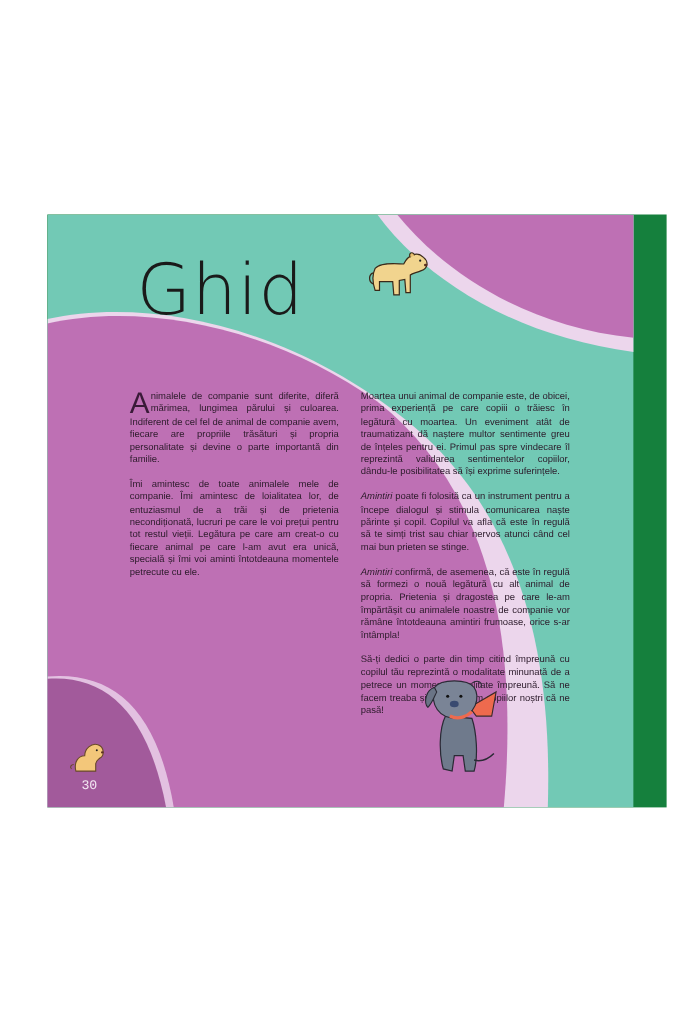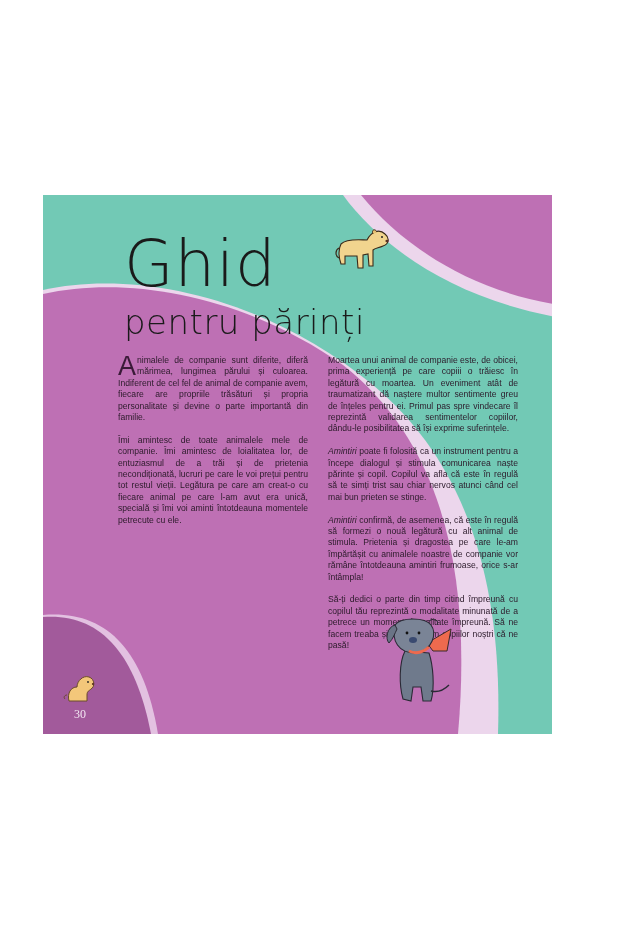--- a/index.html
+++ b/index.html
@@ -1,18 +1,18 @@
 <!DOCTYPE html>
 <html><head>
   <meta charset="utf-8">
   <style>
     html, body { margin: 0; padding: 0; background: #ffffff; }
     body { width: 620px; height: 930px; position: relative; overflow: hidden; font-family: "Liberation Sans", sans-serif; }
     .page {
-      position: absolute; left: 43px; top: 195px; width: 509px; height: 539px;
+      position: absolute; left: 43px; top: 195px; width: 563px; height: 539px;
       overflow: hidden; background: #15803d;
     }
     .bg-svg { position: absolute; left: 0; top: 0; width: 533px; height: 539px; }
     .title-ghid {
       position: absolute; left: 81px; top: 37px; margin: 0;
       font-family: "DejaVu Sans", sans-serif; font-weight: 300; font-size: 64px;
       letter-spacing: 1px; color: #1a1a1a; line-height: 1;
     }
     .title-sub {
       position: absolute; left: 81px; top: 110px; margin: 0;
@@ -27,21 +27,21 @@
     .col p { margin: 0 0 11.4px 0; }
     .col-left { left: 75px; }
     .col-right { left: 285px; }
     .dropcap {
       float: left; font-size: 27px; line-height: 22px; margin: 0 1px 0 0;
       color: #3a1a38; font-family: "Liberation Sans", sans-serif;
     }
     .em { font-style: italic; margin-top: 16px; }
     .dog { position: absolute; }
     .page-num {
-      position: absolute; left: 31px; top: 512px; font-family: Liberation Serif, serif;
+      position: absolute; left: 31px; top: 512px; font-family: Liberation Mono, monospace;
       font-size: 12px; color: #f3e6f2;
     }
   </style>
 </head>
 <body>
 
 <div class="page">
   <svg class="bg-svg" viewBox="0 0 533 539">
 
     <rect x="0" y="0" width="533" height="539" fill="#72c9b5"></rect>
@@ -50,39 +50,38 @@
     <path d="M318 0 C360 52 435 102 533 112 L533 0 Z" fill="#be70b4"></path>
 
     <path d="M0 95 C90 75 220 100 330 190 C420 265 460 380 455 539 L0 539 Z" fill="#ecd6ec"></path>
     <path d="M0 99 C85 80 200 100 300 170 C395 245 430 370 415 539 L0 539 Z" fill="#be70b4"></path>
 
     <path d="M0 420 C60 415 100 450 115 539 L0 539 Z" fill="#ecd6ec" opacity="0.8"></path>
     <path d="M0 422 C55 418 92 455 108 539 L0 539 Z" fill="#a25a9b"></path>
   </svg>
 
   <h1 class="title-ghid">Ghid</h1>
-  <h2 class="title-sub">pentru părinți</h2>
 
   <svg class="dog" style="left:290px; top:31px;" width="58" height="48" viewBox="0 0 58 48">
     <path d="M6 32 C2 30 2 24 6 22" stroke="#3a2a1a" stroke-width="1.2" fill="none"></path>
     <path d="M8 18 C14 12 28 14 34 14 C38 6 46 2 52 8 C57 12 56 18 50 20 C46 22 42 22 40 24 L40 40 L36 40 L35 28 L30 29 L30 42 L25 42 L24 30 C18 30 14 30 12 30 L12 38 L8 38 C6 32 5 24 8 18 Z" fill="#f1d48e" stroke="#3a2a1a" stroke-width="1.1"></path>
     <path d="M40 8 C38 4 42 2 44 6" fill="#e8c070" stroke="#3a2a1a" stroke-width="1"></path>
     <circle cx="49" cy="11" r="1" fill="#222"></circle>
     <ellipse cx="54" cy="15" rx="1.6" ry="1.2" fill="#5a3020"></ellipse>
   </svg>
 
   <div class="col col-left">
     <p><span class="dropcap">A</span><span>nimalele de companie sunt diferite, diferă mărimea, lungimea părului și culoarea. Indiferent de cel fel de animal de companie avem, fiecare are propriile trăsături și propria personalitate și devine o parte importantă din familie.</span></p>
     <p>Îmi amintesc de toate animalele mele de companie. Îmi amintesc de loialitatea lor, de entuziasmul de a trăi și de prietenia necondiționată, lucruri pe care le voi prețui pentru tot restul vieții. Legătura pe care am creat-o cu fiecare animal pe care l-am avut era unică, specială și îmi voi aminti întotdeauna momentele petrecute cu ele.</p>
   </div>
 
   <div class="col col-right">
     <p><span class="em"></span><span>Moartea unui animal de companie este, de obicei, prima experiență pe care copiii o trăiesc în legătură cu moartea. Un eveniment atât de traumatizant dă naștere multor sentimente greu de înțeles pentru ei. Primul pas spre vindecare îl reprezintă validarea sentimentelor copiilor, dându-le posibilitatea să își exprime suferințele.</span></p>
     <p><span class="em">Amintiri</span><span> poate fi folosită ca un instrument pentru a începe dialogul și stimula comunicarea naște părinte și copil. Copilul va afla că este în regulă să te simți trist sau chiar nervos atunci când cel mai bun prieten se stinge.</span></p>
-    <p><span class="em">Amintiri</span><span> confirmă, de asemenea, că este în regulă să formezi o nouă legătură cu alt animal de stimula. Prietenia și dragostea pe care le-am împărtășit cu animalele noastre de companie vor rămâne întotdeauna amintiri frumoase, orice s-ar întâmpla!</span></p>
+    <p><span class="em">Amintiri</span><span> confirmă, de asemenea, că este în regulă să formezi o nouă legătură cu alt animal de propria. Prietenia și dragostea pe care le-am împărtășit cu animalele noastre de companie vor rămâne întotdeauna amintiri frumoase, orice s-ar întâmpla!</span></p>
     <p><span class="em"></span><span>Să-ți dedici o parte din timp citind împreună cu copilul tău reprezintă o modalitate minunată de a petrece un moment de calitate împreună. Să ne facem treaba și să le arătăm copiilor noștri că ne pasă!</span></p>
   </div>
 
   <svg class="dog" style="left:338px; top:420px;" width="80" height="92" viewBox="0 0 80 92">
     <path d="M46 28 L70 14 L66 36 L52 36 Z" fill="#ee6a4e" stroke="#3a2a2a" stroke-width="1"></path>
     <path d="M24 36 C18 48 18 70 22 84 L30 86 L32 72 L40 72 L42 86 L50 86 C54 72 52 50 48 38 Z" fill="#6f7a8c" stroke="#2a2a35" stroke-width="1.1"></path>
     <path d="M50 76 C58 78 64 74 68 70" stroke="#2a2a35" stroke-width="1.4" fill="none"></path>
     <path d="M14 10 C20 2 44 2 50 10 C56 18 52 36 34 38 C18 38 10 26 14 10 Z" fill="#7a8496" stroke="#2a2a35" stroke-width="1.1"></path>
     <path d="M14 10 C6 12 4 24 8 28 C12 24 14 18 16 14 Z" fill="#6a7486" stroke="#2a2a35" stroke-width="1"></path>
     <path d="M48 6 C54 2 58 6 56 10" fill="none" stroke="#2a2a35" stroke-width="1"></path>

